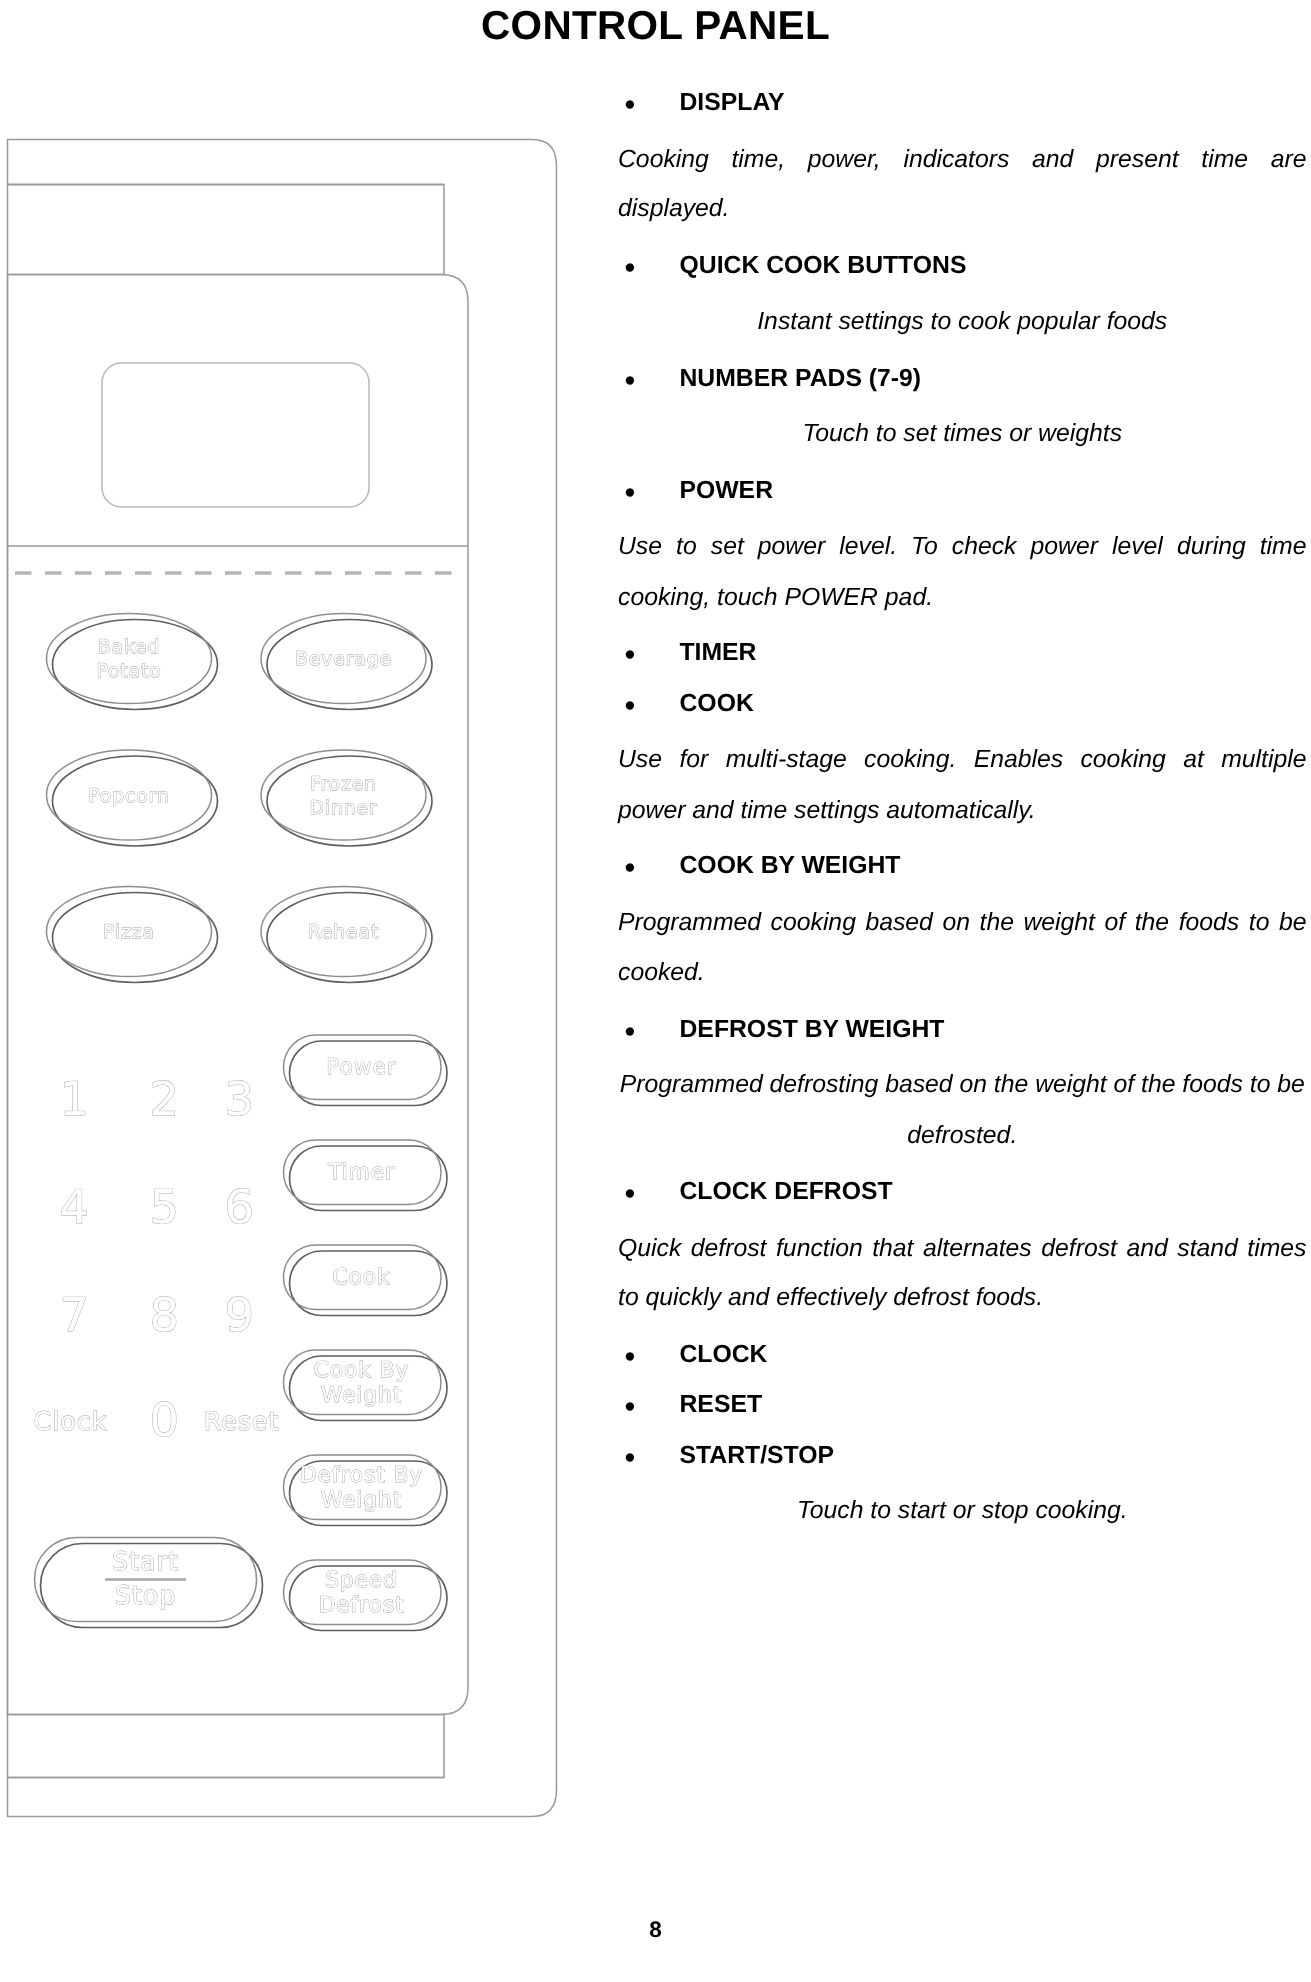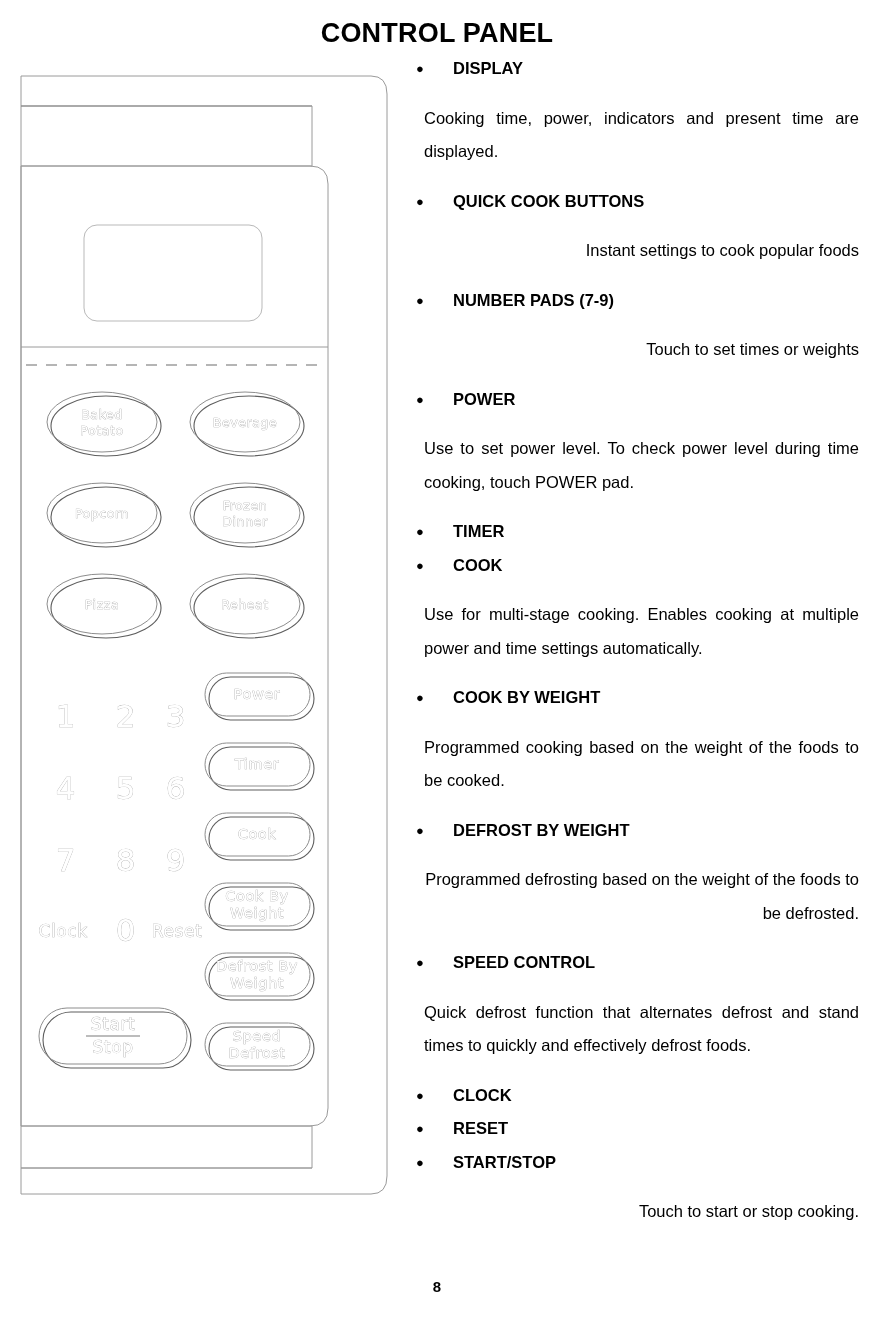--- a/index.html
+++ b/index.html
@@ -21,21 +21,21 @@
   .page-title {
     position: absolute;
     top: 0px;
     left: 0;
     width: 874px;
     text-align: center;
     font-size: 27px;
     font-weight: bold;
     letter-spacing: 0.2px;
     line-height: 34px;
-    padding-top: 16px;
+    padding-top: 0px;
   }
 
   
   .page-number {
     position: absolute;
     left: 0;
     width: 874px;
     top: 1278px;
     text-align: center;
     font-size: 15px;
@@ -63,32 +63,32 @@
     left: 8px;
     top: 0;
     font-size: 13px;
     line-height: 33.5px;
   }
   .entry-desc {
     font-size: 16.5px;
     line-height: 33.5px;
     text-align: justify;
     text-justify: inter-word;
-    margin: 16px;
-  }
-  .entry-desc.nojust { text-align: right; }
+    margin: 4px;
+    font-style: italic;
+  }
+  .entry-desc.nojust { text-align: center; }
 
   
   .panel-figure {
     position: absolute;
     left: 0px;
-    top: 68px;
+    top: 85px;
     width: 380px;
     height: 1135px;
-    padding-left: 16px;
   }
   .panel-figure svg { display: block; }
 
   .ln { fill: none; stroke: #9a9a9a; stroke-width: 1; }
   .ln-dark { fill: none; stroke: #767676; stroke-width: 1.1; }
   .ln-light { fill: none; stroke: #b9b9b9; stroke-width: 1; }
   .ln-dash { fill: none; stroke: #b5b5b5; stroke-width: 2.2; stroke-dasharray: 11 9; }
   .btn-o { fill: none; stroke: #8d8d8d; stroke-width: 1; }
   .btn-shadow { fill: none; stroke: #5e5e5e; stroke-width: 1.1; }
 
@@ -289,21 +289,21 @@
     <div class="entry-head">
       <span class="bullet">●</span>
       <span>DEFROST BY WEIGHT</span>
     </div>
     <div class="entry-desc nojust">Programmed defrosting based on the weight of the foods to be defrosted.</div>
   </div>
 
   <div class="entry">
     <div class="entry-head">
       <span class="bullet">●</span>
-      <span>SPEED CONTROL</span>
+      <span>CLOCK DEFROST</span>
     </div>
     <div class="entry-desc">Quick defrost function that alternates defrost and stand times to quickly and effectively defrost foods.</div>
   </div>
 
   <div class="entry">
     <div class="entry-head">
       <span class="bullet">●</span>
       <span>CLOCK</span>
     </div>
   </div>

